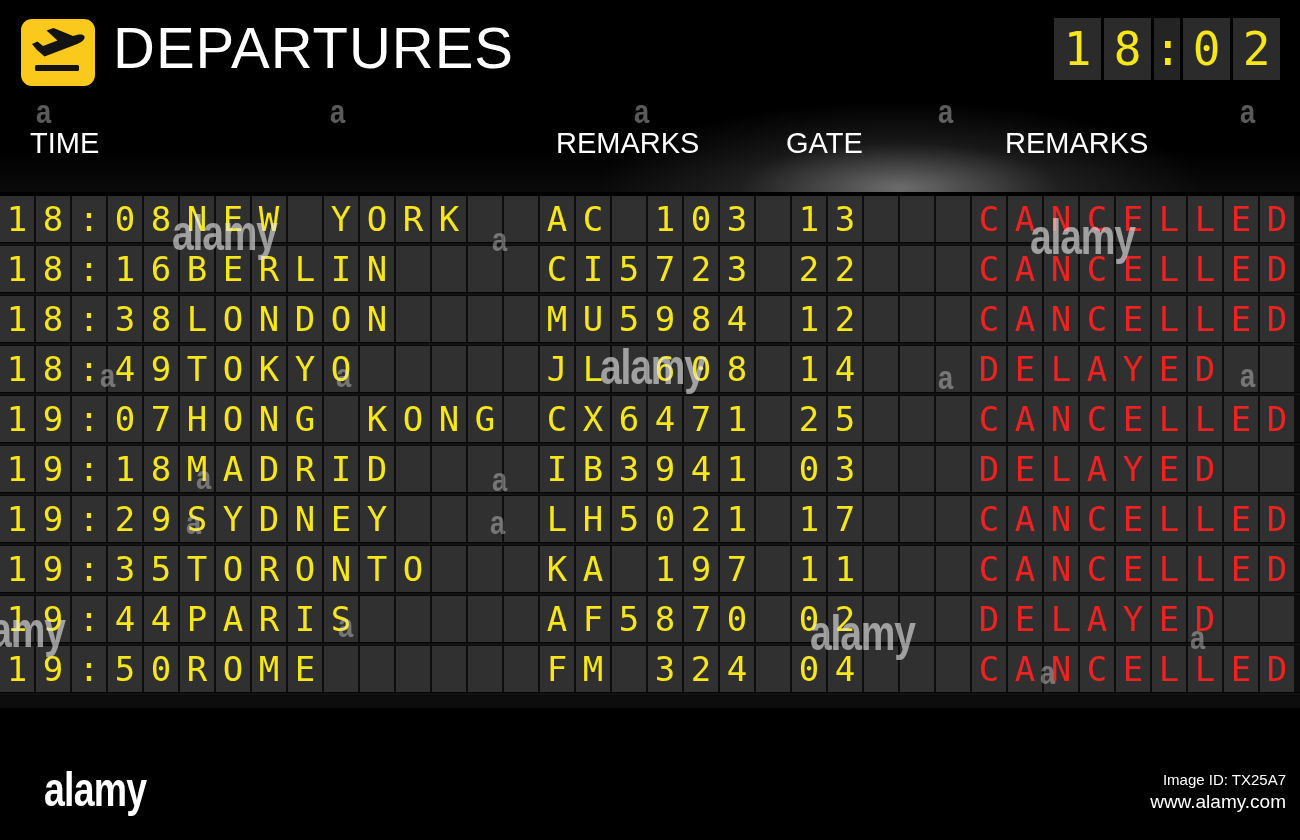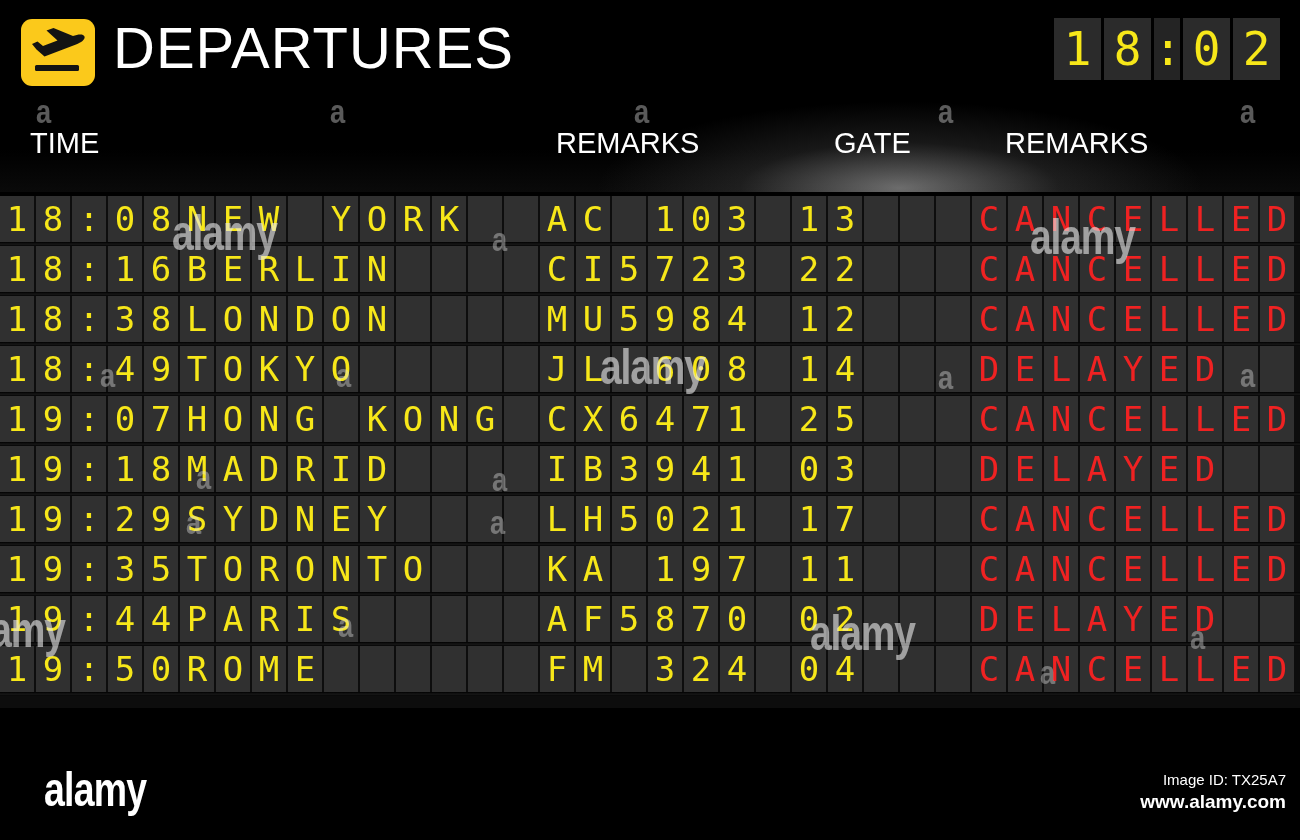--- a/index.html
+++ b/index.html
@@ -150,21 +150,21 @@
     font-size: 15px;
     line-height: 19px;
     text-align: right;
     white-space: nowrap;
   }
   .img-url {
     position: absolute;
     right: 14px; top: 790px;
     color: #ffffff;
     font-size: 19px;
-    font-weight: 700;
+    font-weight: 400;
     line-height: 23px;
     text-align: right;
     white-space: nowrap;
   }
 
   
   .wm-a {
     position: absolute;
     color: rgba(225,225,225,0.40);
     font-size: 34px;
@@ -208,21 +208,21 @@
       <div class="clock-cell">1</div>
       <div class="clock-cell">8</div>
       <div class="clock-cell sep">:</div>
       <div class="clock-cell">0</div>
       <div class="clock-cell">2</div>
     </div>
 
     <div class="col-headers" id="col-headers">
         <div class="col-head" style="left: 30px;">TIME</div>
         <div class="col-head" style="left: 556px;">REMARKS</div>
-        <div class="col-head" style="left: 834px;">GATE</div>
+        <div class="col-head" style="left: 786px;">GATE</div>
         <div class="col-head" style="left: 1005px;">REMARKS</div>
       </div>
 
     <div class="wm-a" style="left:36px; top:94px;">a</div>
     <div class="wm-a" style="left:330px; top:94px;">a</div>
     <div class="wm-a" style="left:634px; top:94px;">a</div>
     <div class="wm-a" style="left:938px; top:94px;">a</div>
     <div class="wm-a" style="left:1240px; top:94px;">a</div>
   </div>
 

